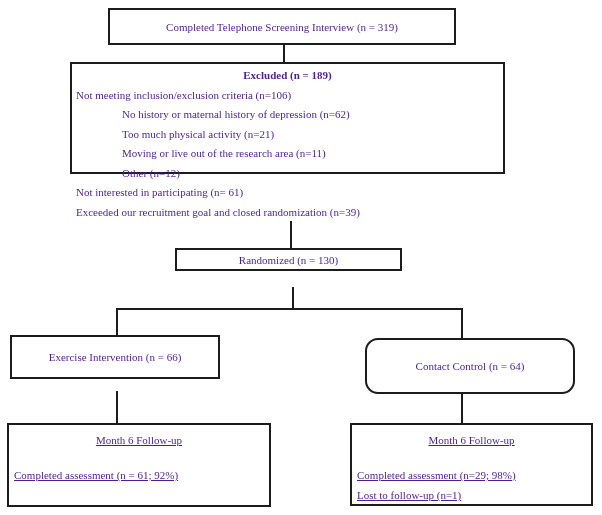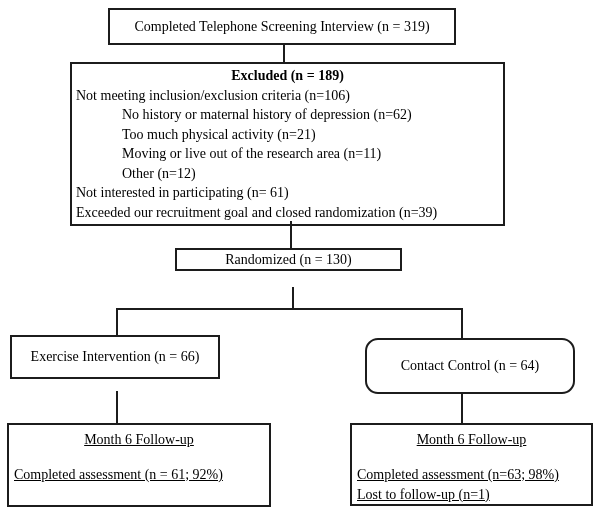--- a/index.html
+++ b/index.html
@@ -6,22 +6,22 @@
     margin: 0;
     padding: 0;
     background: #ffffff;
   }
   #canvas {
     position: relative;
     width: 602px;
     height: 515px;
     background: #ffffff;
     font-family: "Liberation Serif", "DejaVu Serif", serif;
-    font-size: 14px;
-    color: #000000;
+    font-size: 11px;
+    color: #4c1d95;
     overflow: hidden;
   }
   .box {
     position: absolute;
     box-sizing: border-box;
     border: 2px solid #1c1c1c;
     background: #ffffff;
   }
   .center-box {
     display: flex;
@@ -33,21 +33,21 @@
     position: absolute;
     background: #1c1c1c;
   }
   .vline { width: 2px; }
   .hline { height: 2px; }
 
   
   #screening-box { left: 108px; top: 8px;  width: 348px; height: 37px; }
 
   
-  #excluded-box  { left: 70px;  top: 62px; width: 435px; height: 164px; padding: 2px 4px; }
+  #excluded-box  { left: 70px;  top: 62px; width: 435px; height: 112px; padding: 2px 4px; }
   .excl-title {
     text-align: center;
     font-weight: bold;
     line-height: 19.5px;
     white-space: nowrap;
   }
   .excl-line {
     line-height: 19.5px;
     white-space: nowrap;
   }
@@ -130,18 +130,18 @@
   <div id="exercise-followup-box" class="box followup-box">
     <div class="fu-title">Month 6 Follow-up</div>
     <div class="fu-lines">
       <div class="fu-line">Completed assessment (n = 61; 92%)</div>
     </div>
   </div>
 
   <div id="control-followup-box" class="box followup-box">
     <div class="fu-title">Month 6 Follow-up</div>
     <div class="fu-lines">
-      <div class="fu-line">Completed assessment (n=63; 98%)</div>
+      <div class="fu-line">Completed assessment (n=29; 98%)</div>
       <div class="fu-line">Lost to follow-up (n=1)</div>
     </div>
   </div>
 
 </div>
 
 </body></html>

